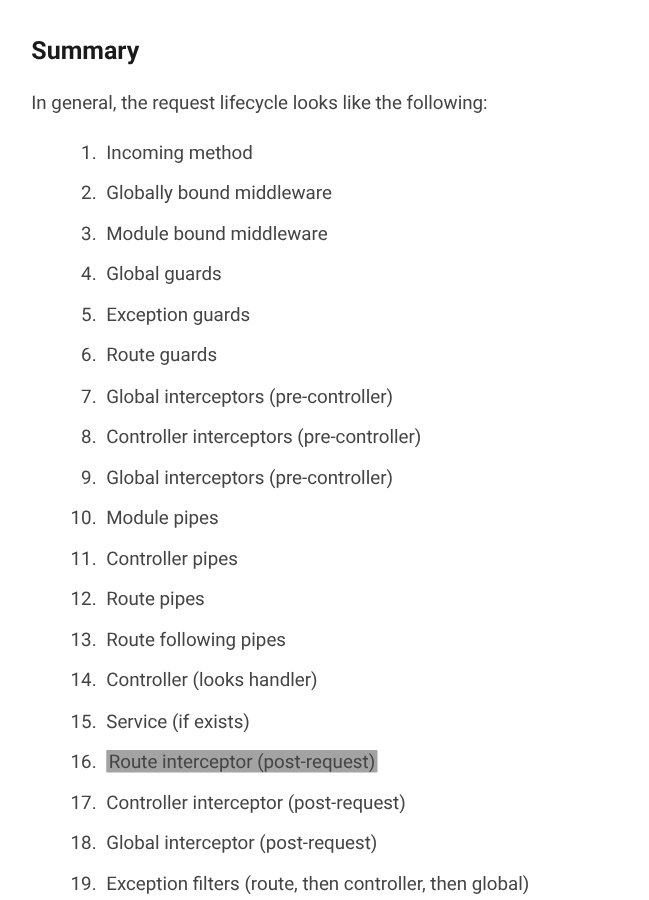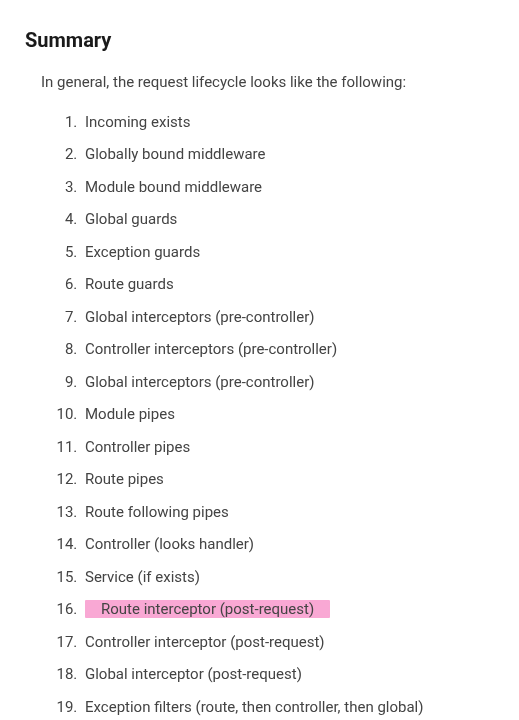--- a/index.html
+++ b/index.html
@@ -16,53 +16,53 @@
   .wrap {
     padding: 25px 25px 10px 25px;
   }
   h3.summary-title {
     margin: 0 0 16px 0;
     font-size: 20px;
     font-weight: 700;
     color: #1a1a1a;
   }
   p.intro {
-    margin: 0 0 12px 16px;
+    margin: 0 0 12px 0;
     font-size: 15px;
     color: #444;
   }
   ol.lifecycle {
     margin: 0;
     padding-left: 56px;
     list-style: decimal;
     counter-reset: item;
   }
   ol.lifecycle li {
     margin: 0;
     padding: 5px 0 5px 4px;
     font-size: 15px;
     color: #444;
   }
   ol.lifecycle li::marker {
     color: #444;
   }
   .hl {
-    background: #f9a8d4;
-    padding: 0 16px;
+    background: #a3a3a3;
+    padding: 0 2px;
     border-radius: 1px;
   }
 </style>
 </head>
 <body>
 
 <div class="wrap">
   <h3 class="summary-title">Summary</h3>
   <p class="intro">In general, the request lifecycle looks like the following:</p>
   <ol class="lifecycle" id="lifecycle-list">
-      <li>Incoming exists</li>
+      <li>Incoming method</li>
       <li>Globally bound middleware</li>
       <li>Module bound middleware</li>
       <li>Global guards</li>
       <li>Exception guards</li>
       <li>Route guards</li>
       <li>Global interceptors (pre-controller)</li>
       <li>Controller interceptors (pre-controller)</li>
       <li>Global interceptors (pre-controller)</li>
       <li>Module pipes</li>
       <li>Controller pipes</li>

